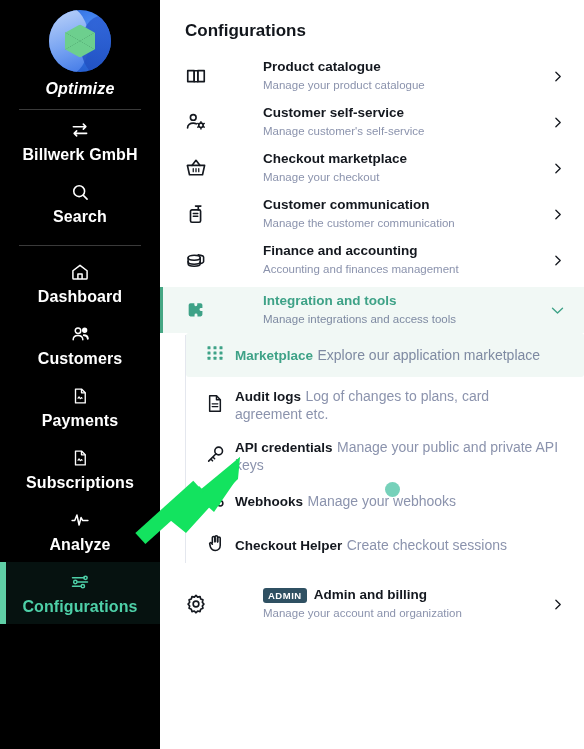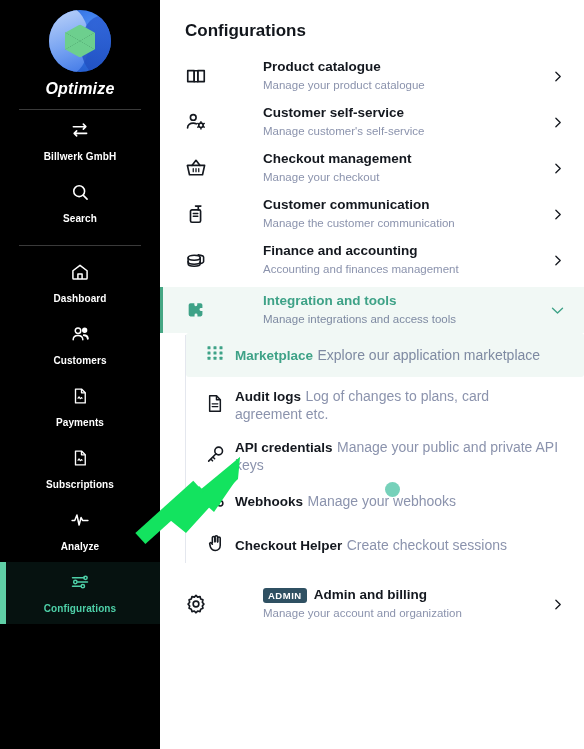--- a/index.html
+++ b/index.html
@@ -61,21 +61,21 @@
   .divider { width: 122px; height: 1px; background: #3a3a3a; margin: 11px 0 0 0; }
 
   .nav-item {
     width: 160px;
     padding: 10px 4px 8px 4px;
     text-align: center;
     cursor: pointer;
     position: relative;
   }
   .nav-item .nav-icon { display:block; height:22px; line-height:22px; margin-bottom:4px; }
-  .nav-item .nav-label { font-size: 10px; font-weight: 700; color:#ffffff; letter-spacing:.1px;}
+  .nav-item .nav-label { font-size: 16px; font-weight: 700; color:#ffffff; letter-spacing:.1px;}
   .nav-item.active { background:#061210; }
   .nav-item.active .nav-label { color:#4ed0a8; }
   .nav-item.active::before{
     content:""; position:absolute; left:0; top:0; bottom:0; width:6px; background:#5fcfa6;
   }
   .nav-item svg { display:block; margin:0 auto; }
 
   
   .main {
     flex: 1 1 auto; height: 749px; background:#ffffff;
@@ -296,21 +296,21 @@
 
       <div class="row">
         <span class="r-icon">
           <svg width="22" height="22" viewBox="0 0 24 24" fill="none" stroke="#14181f" stroke-width="1.8" stroke-linecap="round" stroke-linejoin="round">
             <path d="M7.6 9.2 12 3.6l4.4 5.6"></path>
             <path d="M2.6 9.2h18.8l-2.3 10.2H4.9z"></path>
             <path d="M9 12.6v3.4M12 12.6v3.4M15 12.6v3.4" stroke-width="1.4"></path>
           </svg>
         </span>
         <span class="r-text">
-          <span class="r-title">Checkout management</span>
+          <span class="r-title">Checkout marketplace</span>
           <span class="r-sub">Manage your checkout</span>
         </span>
         <span class="r-chev">
           <svg width="13" height="13" viewBox="0 0 24 24" fill="none" stroke="#14181f" stroke-width="2.4" stroke-linecap="round" stroke-linejoin="round">
               <path d="M9 4l8 8-8 8"></path>
             </svg>
         </span>
       </div>
 
       <div class="row">

